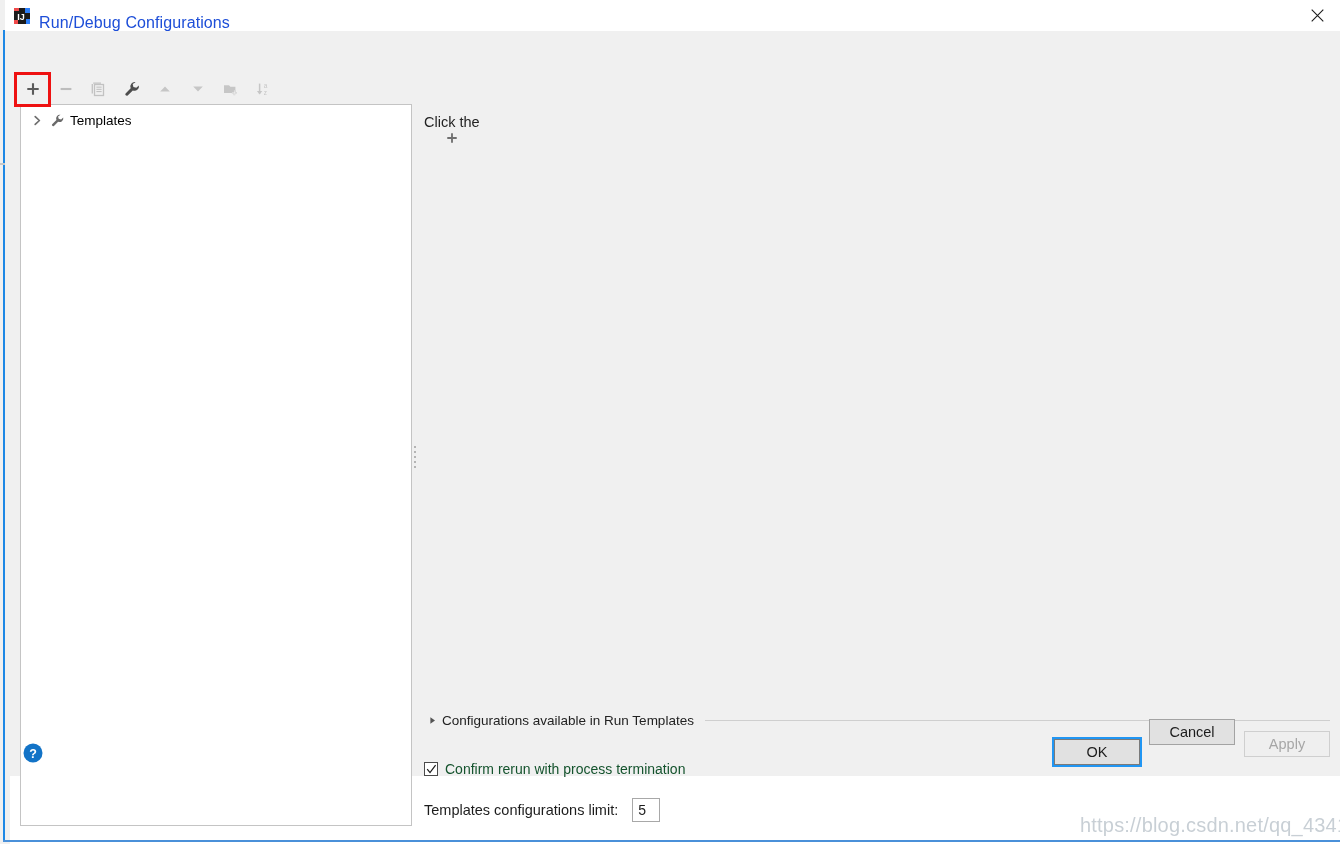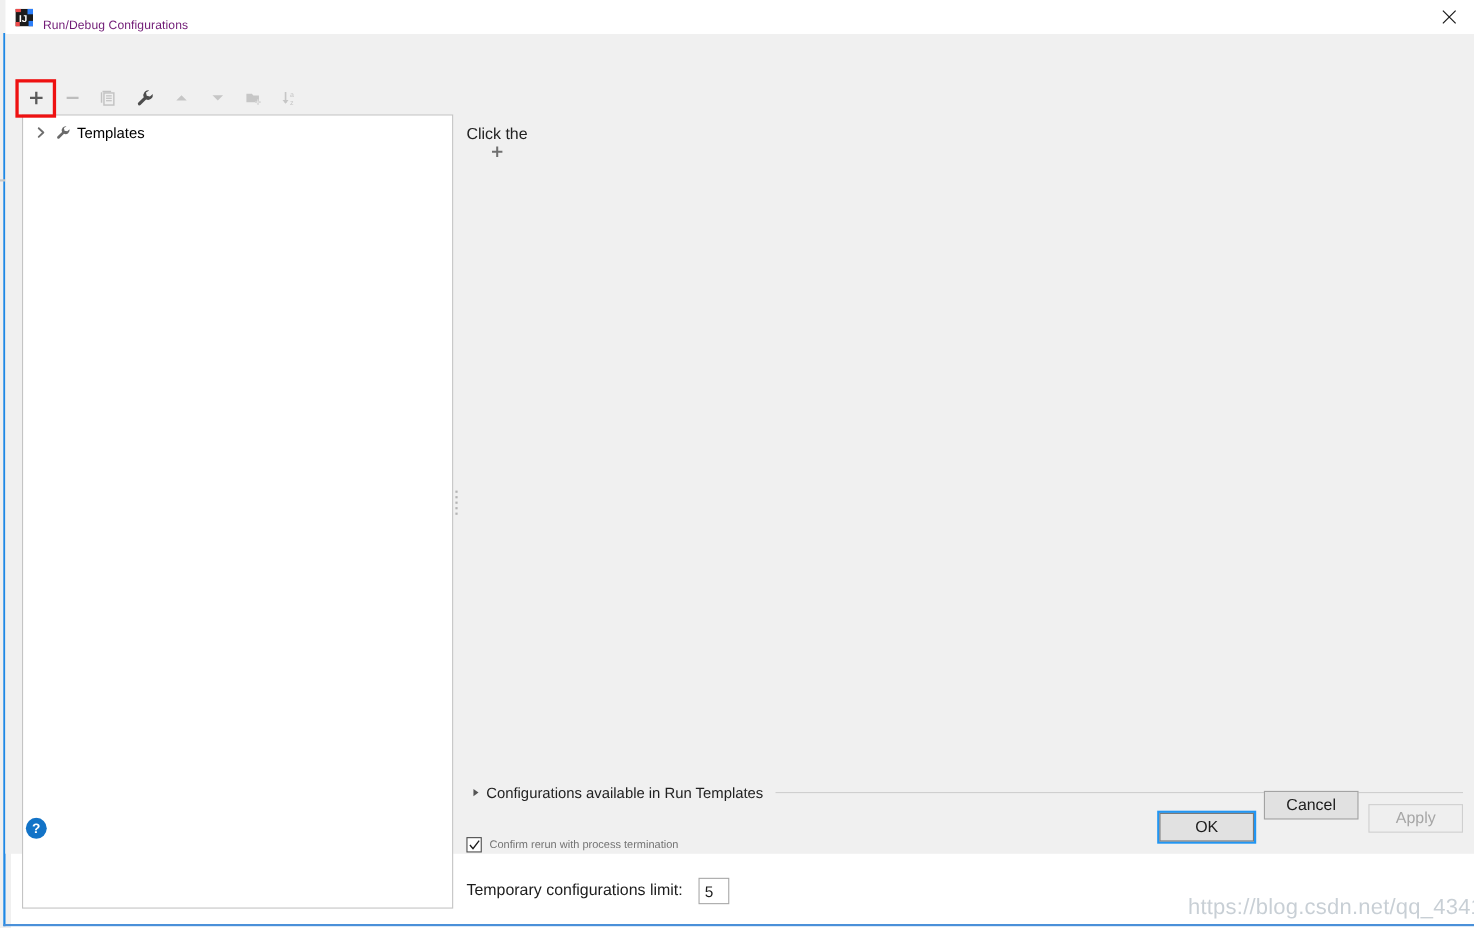--- a/index.html
+++ b/index.html
@@ -71,22 +71,22 @@
   }
   .title-icon {
     width: 16px;
     height: 16px;
     margin-left: 9px;
     margin-right: 9px;
     position: relative;
     flex: 0 0 auto;
   }
   .title-text {
-    font-size: 11px;
-    color: #701a75;
+    font-size: 16px;
+    color: #1d4ed8;
     letter-spacing: 0.1px;
     margin-top: 14px;
   }
   .close-btn {
     position: absolute;
     right: 0; top: 0;
     width: 46px; height: 31px;
     display: flex;
     align-items: center;
     justify-content: center;
@@ -260,22 +260,22 @@
     height: 14px;
     border: 1px solid #4a4a4a;
     background: #fff;
     box-sizing: border-box;
     position: relative;
     margin-right: 7px;
     flex: 0 0 auto;
   }
   .cbox svg { position: absolute; left: 1px; top: 1px; }
   .checkrow .clabel2 {
-    font-size: 10px;
-    color: #737373;
+    font-size: 14px;
+    color: #14532d;
     white-space: nowrap;
   }
 
   
   .temprow {
     position: absolute;
     left: 5px;
     top: 694px;
     display: flex;
     align-items: center;
@@ -502,21 +502,21 @@
       <div class="checkrow">
         <span class="cbox">
           <svg width="11" height="11" viewBox="0 0 11 11">
             <path d="M1.2 5.2 L4.0 8.6 L9.6 1.2" stroke="#1c1c1c" stroke-width="1.25" fill="none"></path>
           </svg>
         </span>
         <span class="clabel2">Confirm rerun with process termination</span>
       </div>
 
       <div class="temprow">
-        <span class="tlabel">Temporary configurations limit:</span>
+        <span class="tlabel">Templates configurations limit:</span>
         <input class="tinput" type="text" value="5" style="">
       </div>
 
     </div>
 
     <div class="help-btn">
       <svg width="20" height="20" viewBox="0 0 20 20">
         <circle cx="10" cy="10" r="9.5" fill="#1273c7"></circle>
         <text x="10" y="14.6" text-anchor="middle" font-family="Liberation Sans, sans-serif" font-size="12.5" font-weight="bold" fill="#ffffff">?</text>
       </svg>

